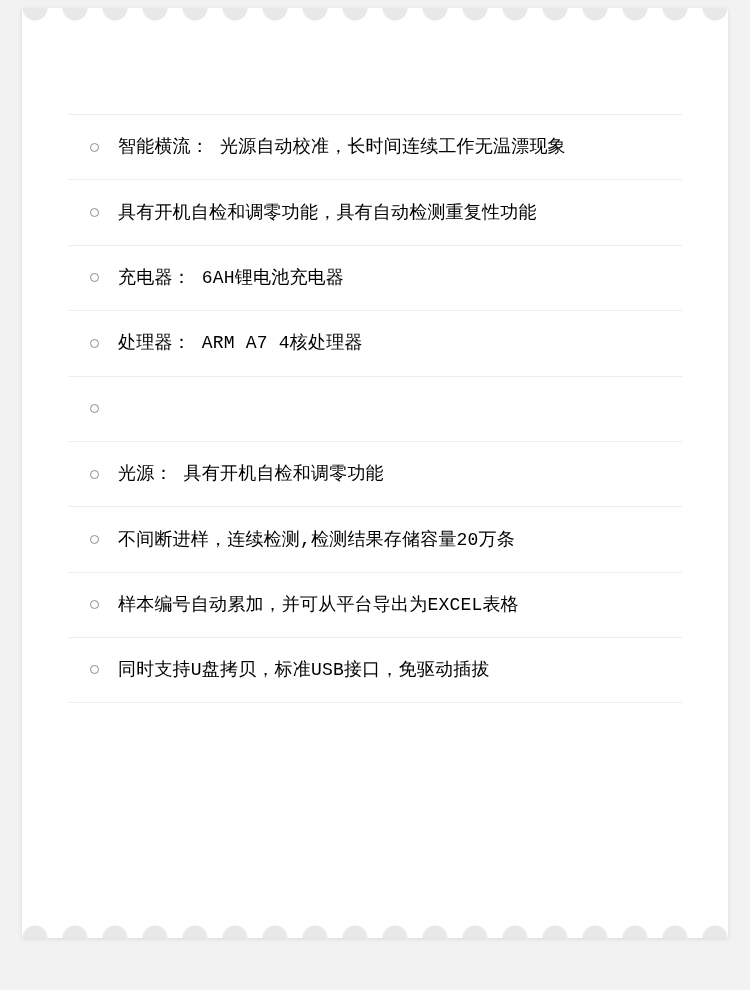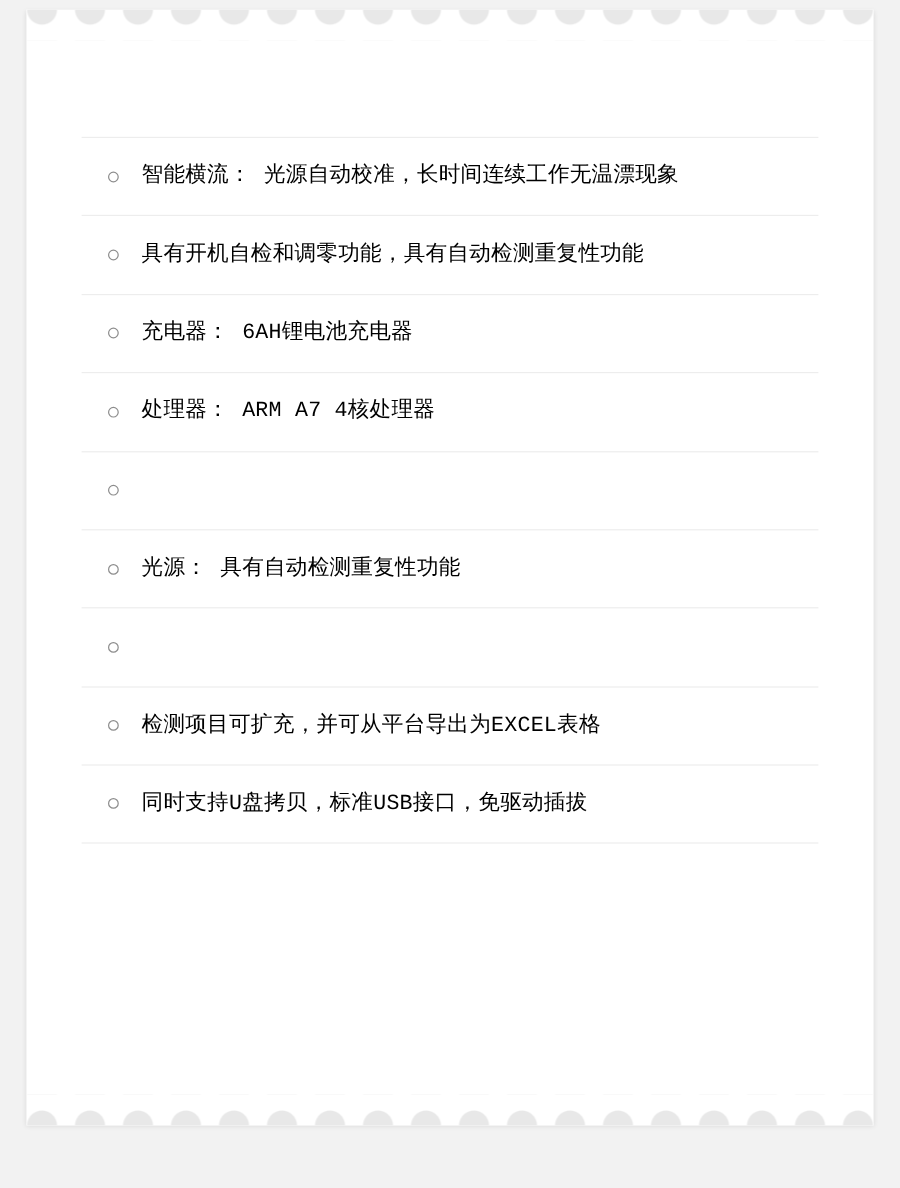--- a/index.html
+++ b/index.html
@@ -121,32 +121,33 @@
         <span class="bullet"></span>
         <span class="spec-text">处理器：  ARM A7 4核处理器</span>
       </div>
 
       <div class="spec-row">
         <span class="bullet"></span>
       </div>
 
       <div class="spec-row">
         <span class="bullet"></span>
-        <span class="spec-text">光源：  具有自动检测重复性功能</span>
+        <span class="spec-text">光源：  具有开机自检和调零功能</span>
       </div>
 
 
       <div class="spec-row">
         <span class="bullet"></span>
+        <span class="spec-text">不间断进样，连续检测,检测结果存储容量20万条</span>
       </div>
 
 
       <div class="spec-row">
         <span class="bullet"></span>
-        <span class="spec-text">检测项目可扩充，并可从平台导出为EXCEL表格</span>
+        <span class="spec-text">样本编号自动累加，并可从平台导出为EXCEL表格</span>
       </div>
 
       <div class="spec-row">
         <span class="bullet"></span>
         <span class="spec-text">同时支持U盘拷贝，标准USB接口，免驱动插拔</span>
       </div>
 
     </div>
   </div>
 </div>

